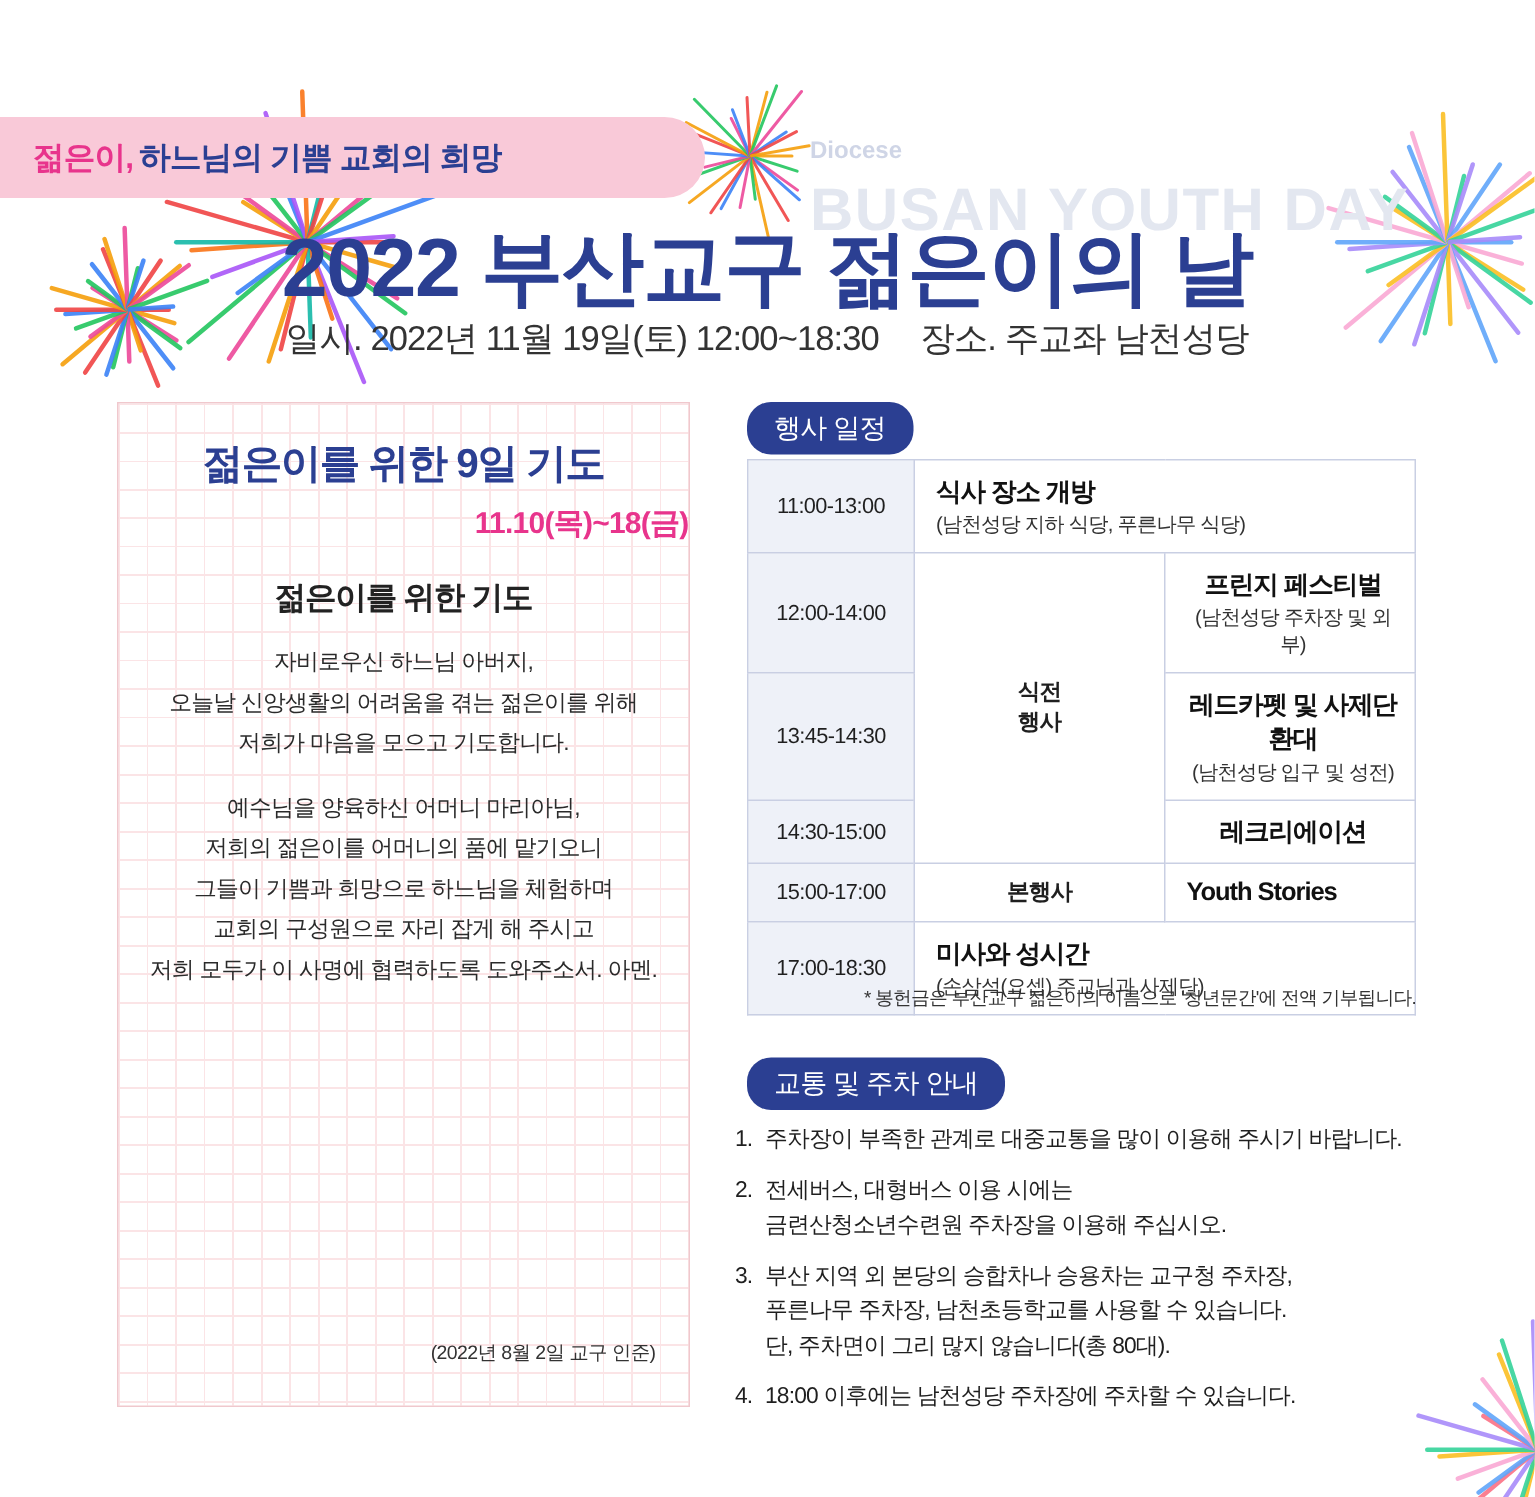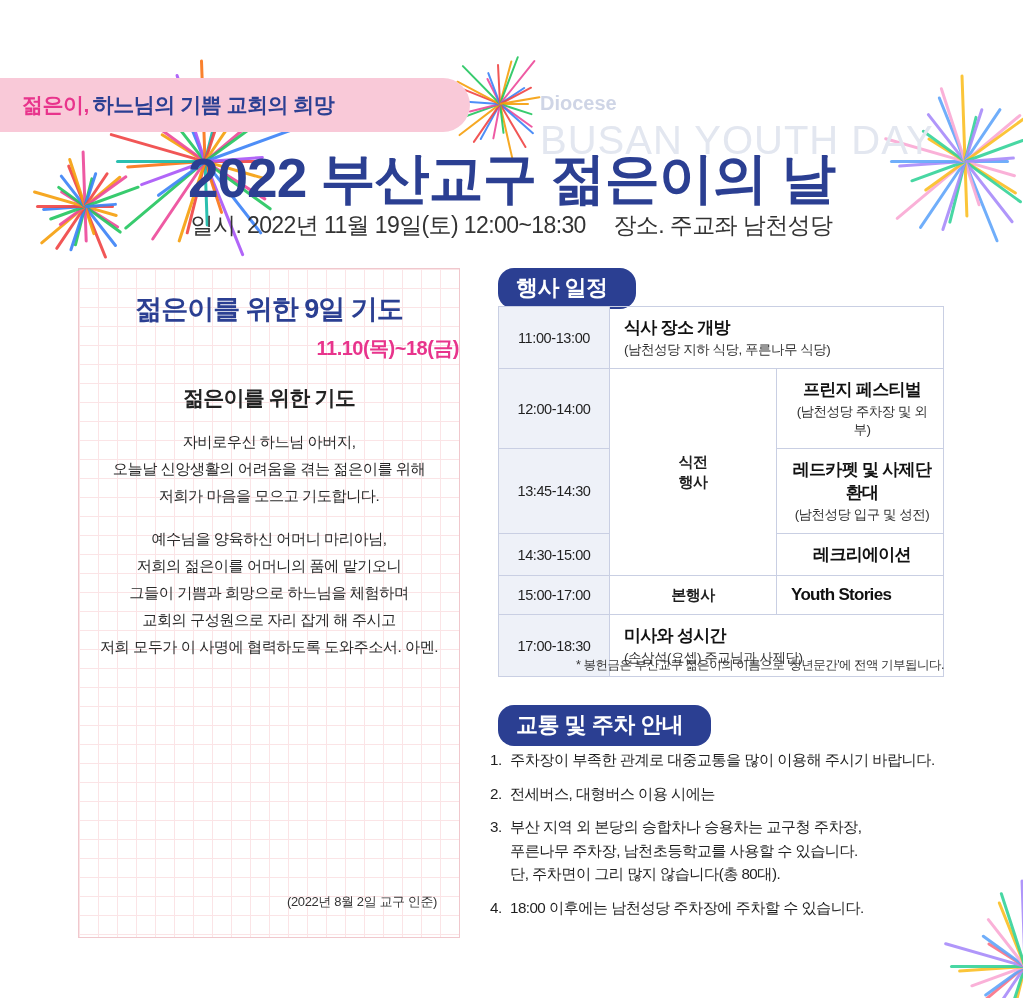--- a/index.html
+++ b/index.html
@@ -55,31 +55,31 @@
     letter-spacing: -0.5px;
     white-space: nowrap;
   }
   .ribbon-inner .w1 { color: #e8348c; }
   .ribbon-inner .w2 { color: #2b3f92; margin-left: 4px;}
 
   .ghost-title {
     position: absolute;
     left: 540px;
     top: 92px;
-    font-size: 20px;
+    font-size: 16px;
     font-weight: bold;
     color: #cfd5e6;
     letter-spacing: 0px;
   }
   .ghost-title2 {
     position: absolute;
     left: 540px;
     top: 118px;
     font-size: 40px;
-    font-weight: normal;
+    font-weight: bold;
     color: #e3e7f0;
     letter-spacing: 1px;
     white-space: nowrap;
   }
   .main-title {
     position: absolute;
     left: 0;
     right: 0;
     top: 142px;
     text-align: center;
@@ -155,23 +155,23 @@
     color: #333;
     letter-spacing: -0.4px;
   }
 
   
   .pill {
     position: absolute;
     background: #2b3f92;
     color: #ffffff;
     border-radius: 16px;
-    font-size: 22px;
-    font-weight: bold;
-    padding: 5px 28px 6px 18px;
+    font-size: 18px;
+    font-weight: normal;
+    padding: 5px 18px 6px 18px;
     letter-spacing: -0.5px;
     white-space: nowrap;
   }
   .pill-schedule { left: 498px; top: 268px; }
   .pill-traffic  { left: 498px; top: 705px; }
 
   
   .sched {
     position: absolute;
     left: 498px;
@@ -477,20 +477,21 @@
     <div class="item">
       <div class="num">1.</div>
       <div class="txt">
         <div>주차장이 부족한 관계로 대중교통을 많이 이용해 주시기 바랍니다.</div>
       </div>
     </div>
     <div class="item">
       <div class="num">2.</div>
       <div class="txt">
         <div>전세버스, 대형버스 이용 시에는</div>
+        <div>금련산청소년수련원 주차장을 이용해 주십시오.</div>
       </div>
     </div>
     <div class="item">
       <div class="num">3.</div>
       <div class="txt">
         <div>부산 지역 외 본당의 승합차나 승용차는 교구청 주차장,</div>
         <div>푸른나무 주차장, 남천초등학교를 사용할 수 있습니다.</div>
         <div>단, 주차면이 그리 많지 않습니다(총 80대).</div>
       </div>
     </div>

